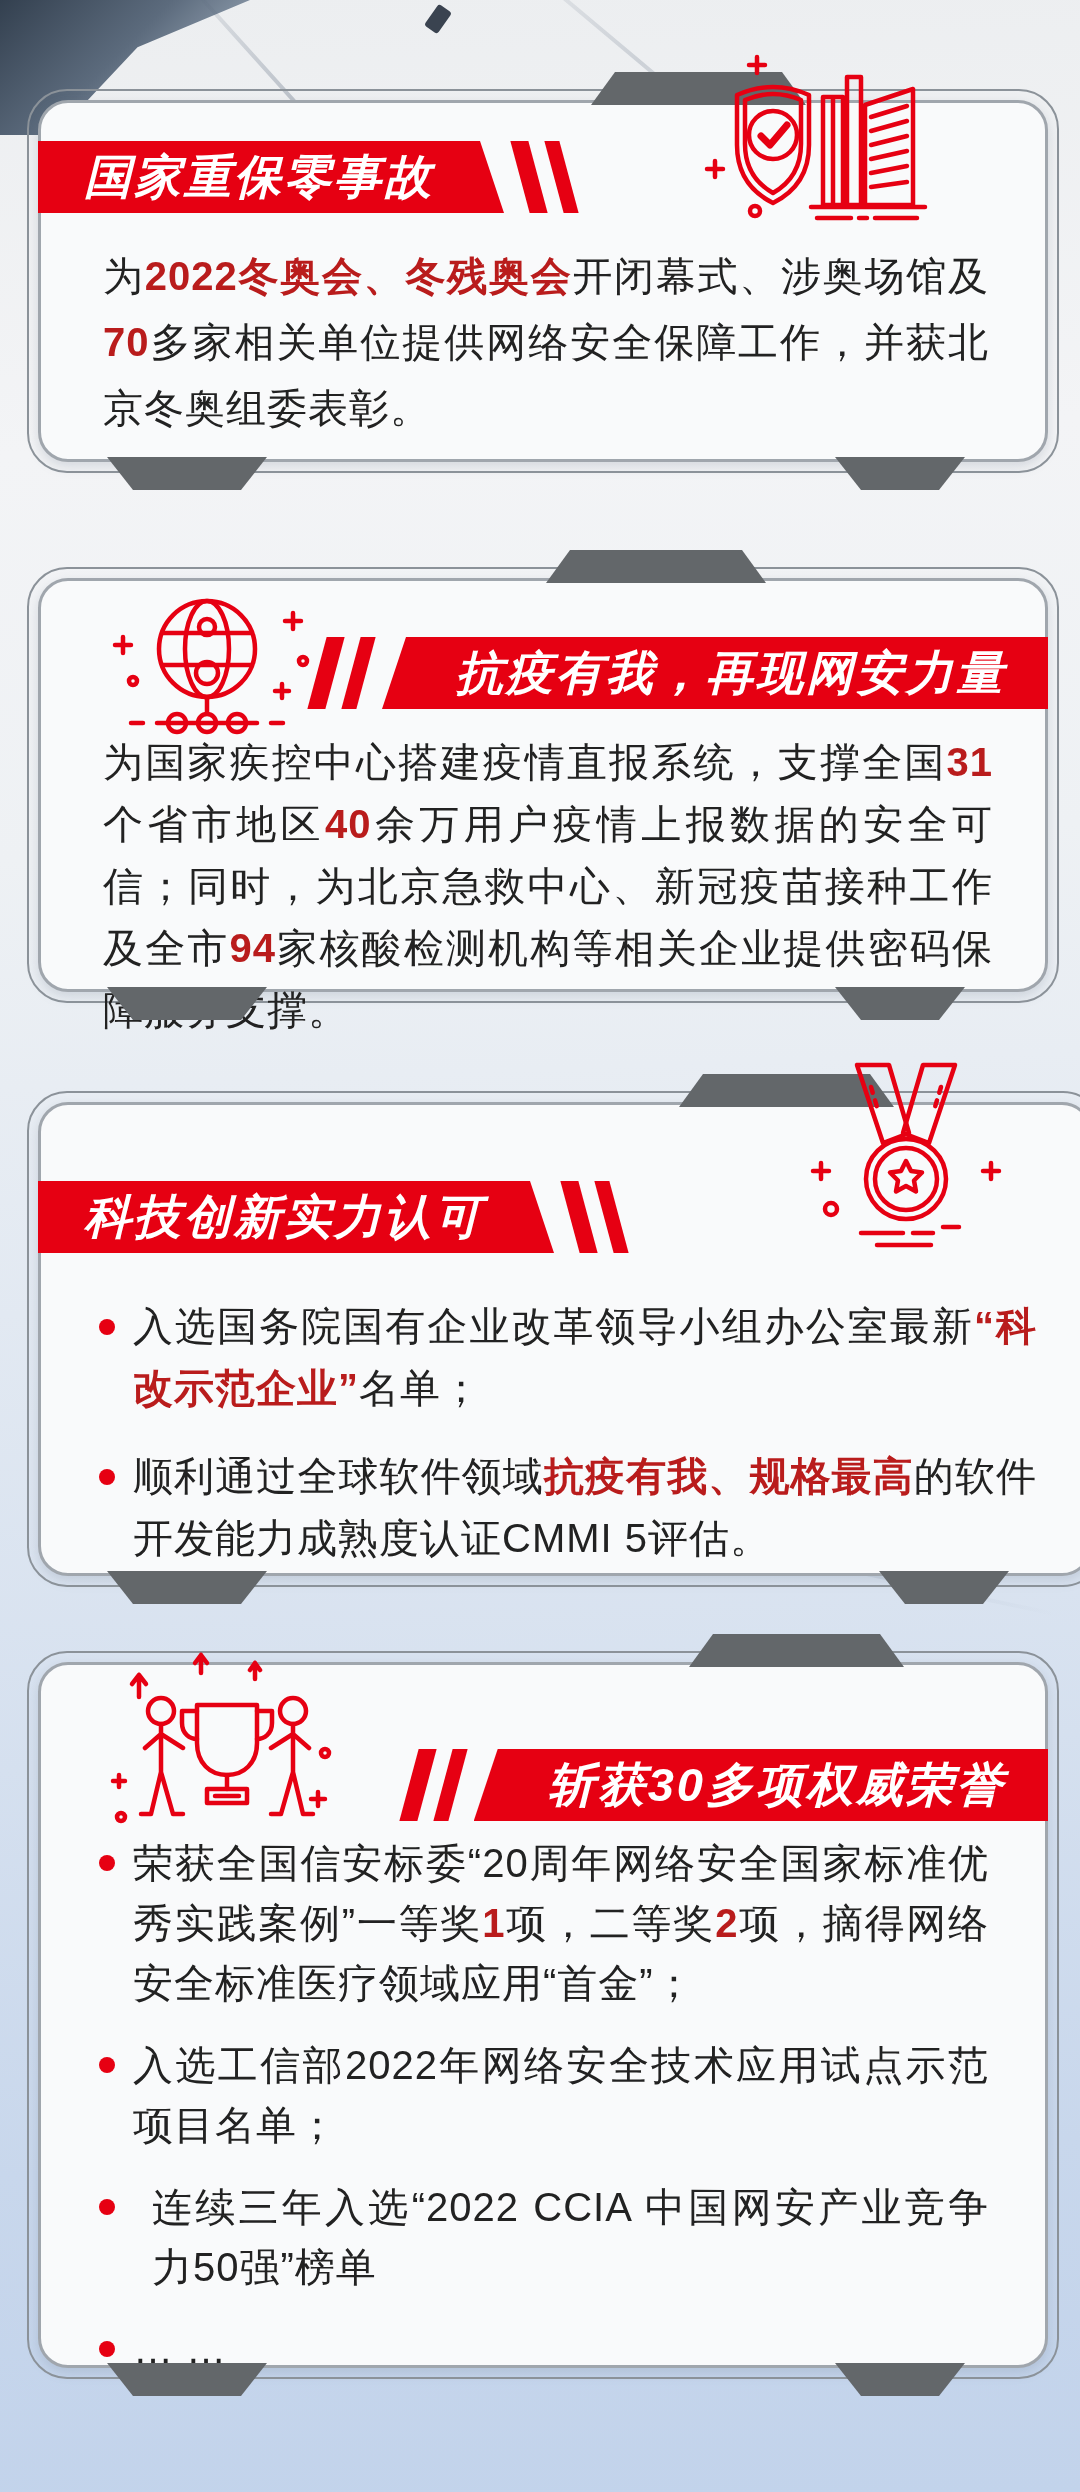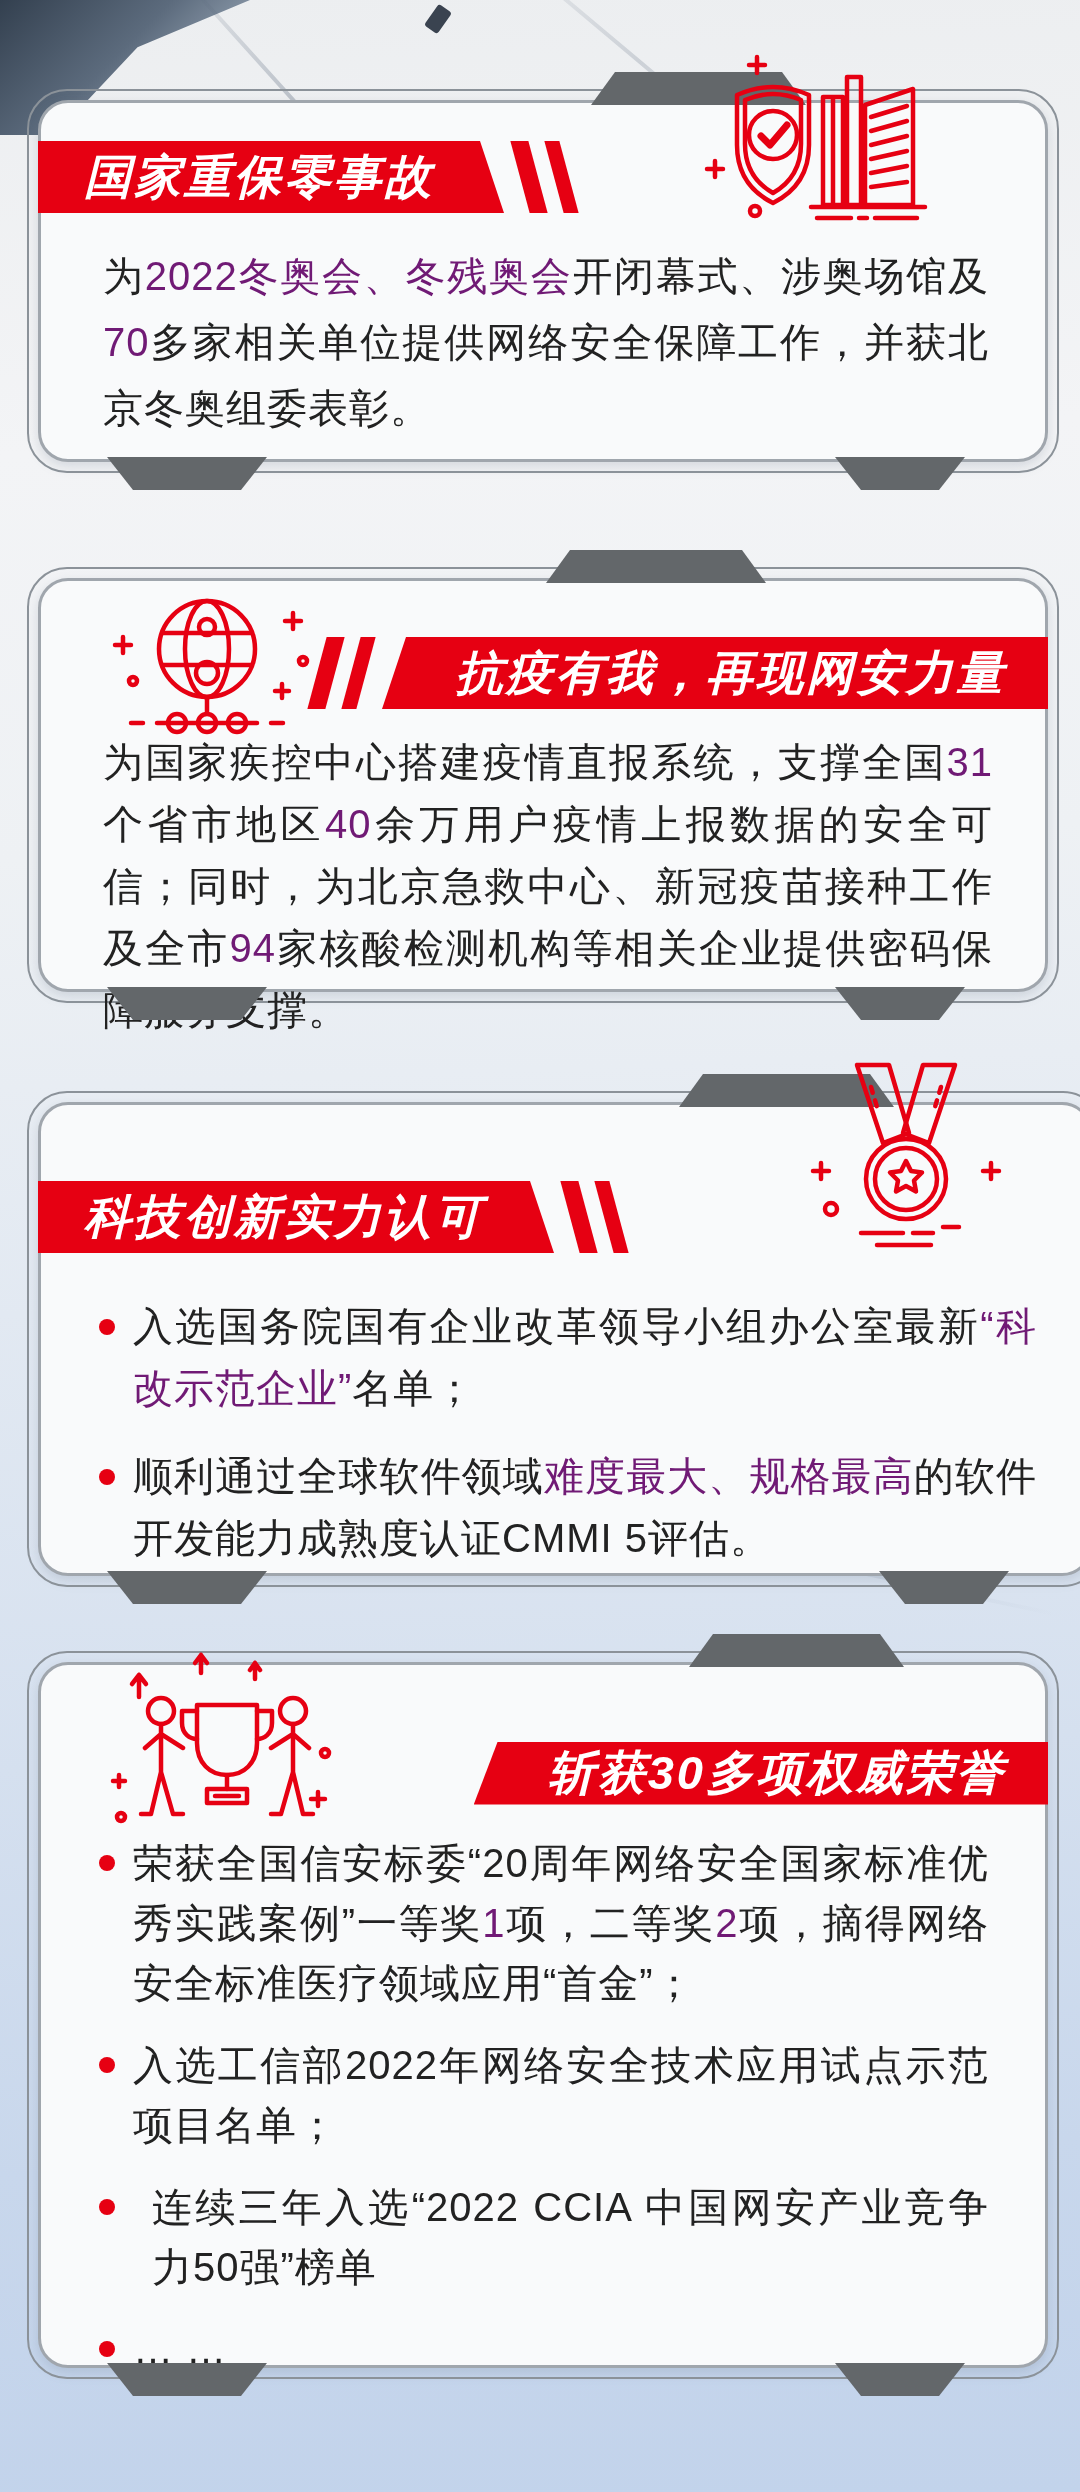--- a/index.html
+++ b/index.html
@@ -36,21 +36,21 @@
   .banner.right-cut{clip-path:polygon(24px 0,100% 0,100% 100%,0 100%);padding:0 42px 0 74px;}
   .banner-title{color:#fff;font-weight:bold;font-style:italic;font-size:47px;letter-spacing:3px;white-space:nowrap;}
   .stripe{background:#e60012;width:18px;}
   .stripe.thin{width:15px;}
   .stripe.fwd{transform:skewX(15deg);}   
   .stripe.bwd{transform:skewX(-15deg);}  
   .banner-row.left .stripe{margin-left:16px;}
   .banner-row.right .stripe{margin-right:16px;}
 
   .body-text{position:absolute;color:#222;font-size:40px;line-height:66px;letter-spacing:1px;text-align:justify;}
-  .red{color:#701a75;font-weight:normal;}
+  .red{color:#b91c1c;font-weight:bold;}
 
   .bullets{position:absolute;}
   .bullet{display:flex;align-items:flex-start;margin-bottom:26px;}
   .bullet:last-child{margin-bottom:0;}
   .dot{flex:0 0 16px;width:16px;height:16px;border-radius:50%;background:#e60012;margin:24px 18px 0 0;}
   .btxt{color:#222;font-size:40px;line-height:62px;letter-spacing:1px;text-align:justify;}
 
   .icon{position:absolute;}
   svg.line-icon{stroke:#e60012;fill:none;stroke-width:4.5;stroke-linecap:round;stroke-linejoin:round;}
 </style>
@@ -153,21 +153,21 @@
         <path d="M70 176 h42 M122 176 h20 M152 170 h16 M86 188 h54"></path>
       </svg>
     </div>
     <div class="bullets" style="top:190px;left:58px;right:52px;">
       <div class="bullet">
         <span class="dot"></span>
         <div class="btxt"><span>入选国务院国有企业改革领导小组办公室最新</span><span class="red">“科改示范企业”</span><span>名单；</span></div>
       </div>
       <div class="bullet">
         <span class="dot"></span>
-        <div class="btxt"><span>顺利通过全球软件领域</span><span class="red">难度最大、规格最高</span><span>的软件开发能力成熟度认证CMMI 5评估。</span></div>
+        <div class="btxt"><span>顺利通过全球软件领域</span><span class="red">抗疫有我、规格最高</span><span>的软件开发能力成熟度认证CMMI 5评估。</span></div>
       </div>
     </div>
     <div class="foot l"></div>
     <div class="foot r"></div>
   </div>
 
   <div class="card" style="top:1662px;height:700px;">
     <div class="tab" style="left:648px;width:215px;"></div>
     <div class="icon" style="left:52px;top:-16px;">
       <svg class="line-icon" width="270" height="200" viewBox="0 0 270 200">
@@ -183,21 +183,21 @@
         <circle cx="200" cy="62" r="13"></circle>
         <path d="M200 75 v48 M200 85 l-22 14 M200 85 l16 14 M200 123 l-12 42 M200 123 l10 42 M188 165 h-10 M210 165 h10"></path>
         <path d="M104 56 h60 v38 c0 20 -13 32 -30 32 c-17 0 -30 -12 -30 -32 z"></path>
         <path d="M104 62 h-15 v12 c0 11 8 16 15 16"></path>
         <path d="M164 62 h15 v12 c0 11 -8 16 -15 16"></path>
         <path d="M134 126 v14"></path>
         <path d="M114 140 h40 v14 h-40 z"></path>
         <path d="M122 147 h24"></path>
       </svg>
     </div>
-    <div class="banner-row right" style="top:72px;align-items:center;">
+    <div class="banner-row right" style="top:84px;">
       <div class="stripe bwd"></div>
       <div class="stripe thin bwd"></div>
       <div class="banner right-cut">
         <span class="banner-title">斩获30多项权威荣誉</span>
       </div>
     </div>
     <div class="bullets" style="top:168px;left:58px;right:56px;">
       <div class="bullet" style="margin-bottom:22px;">
         <span class="dot" style="margin-top:22px;"></span>
         <div class="btxt" style="line-height:60px;"><span>荣获全国信安标委“20周年网络安全国家标准优秀实践案例”一等奖</span><span class="red">1</span><span>项，二等奖</span><span class="red">2</span><span>项，摘得网络安全标准医疗领域应用“首金”；</span></div>

